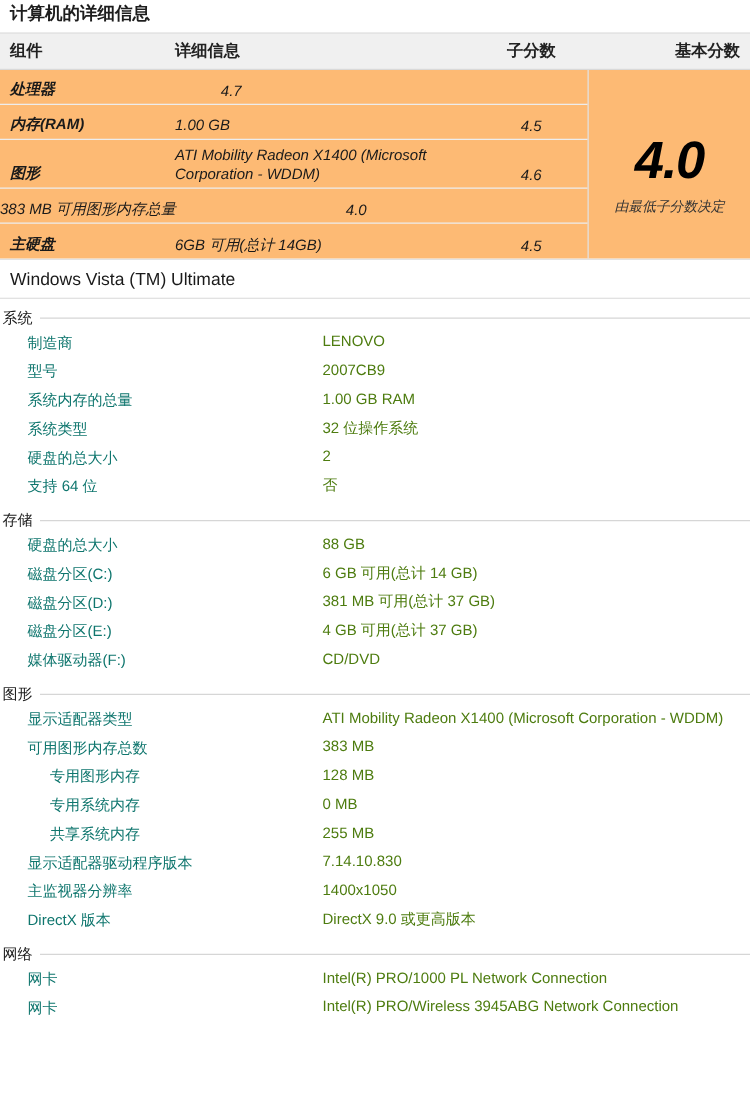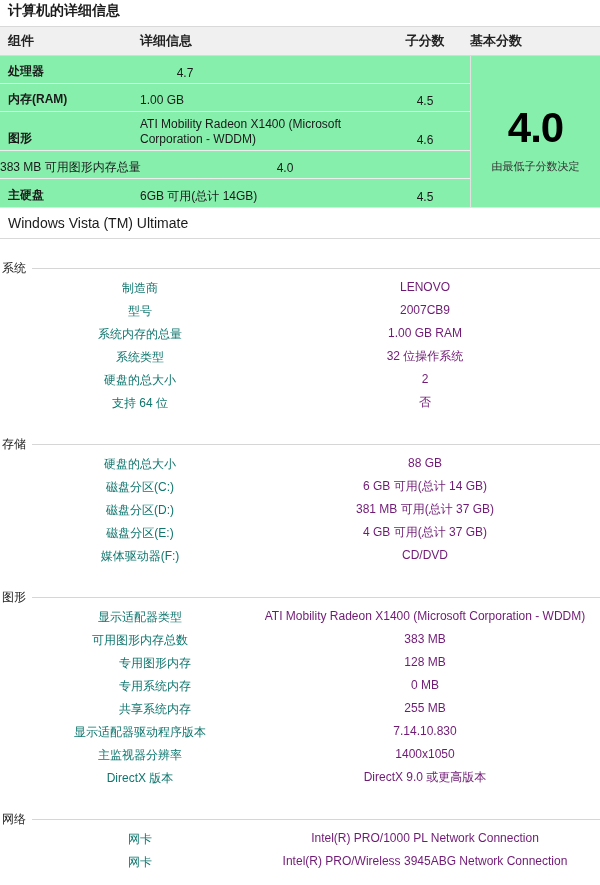--- a/index.html
+++ b/index.html
@@ -40,25 +40,26 @@
     border-bottom: 1px solid #d9d9d9;
     font-weight: bold;
     font-size: 13px;
     color: #222;
     height: 28px;
     align-items: center;
   }
   .col-component { width: 140px; padding-left: 8px; box-sizing: border-box; }
   .col-details   { width: 240px; box-sizing: border-box; }
   .col-sub       { width: 90px; text-align: center; box-sizing: border-box; }
-  .col-base      { width: 122px; text-align: left; box-sizing: border-box; }
+  .col-base      { width: 122px; text-align: right; box-sizing: border-box; }
 
   .score-body {
     display: flex;
-    background: #86efac;
+    background: #fdba74;
+    font-style: italic;
   }
   .score-rows {
     width: 470px;
     border-right: 1px solid #e2e2e2;
   }
   .score-row {
     display: flex;
     align-items: flex-end;
     min-height: 28px;
     border-bottom: 1px solid #ededed;
@@ -105,22 +106,21 @@
   .os-row {
     border-top: 1px solid #e2e2e2;
     padding: 7px 8px;
     font-size: 14px;
     color: #1a1a1a;
     background: #ffffff;
   }
 
   
   .section {
-    margin-top: 20px;
-    text-align: center;
+    margin-top: 6px;
   }
   .section-head {
     display: flex;
     align-items: center;
     padding: 0 0 0 2px;
     height: 18px;
   }
   .section-head .title {
     font-size: 12px;
     color: #1a1a1a;
@@ -139,26 +139,26 @@
     padding-top: 3px;
     box-sizing: border-box;
   }
   .kv .k {
     width: 258px;
     padding-left: 22px;
     box-sizing: border-box;
     color: #0f766e;
   }
   .kv .k.indent {
-    padding-left: 52px;
+    padding-left: 40px;
   }
   .kv .v {
     flex: 1;
     padding-right: 8px;
-    color: #701a75;
+    color: #4d7c0f;
     line-height: 1.25;
   }
 </style>
 </head>
 <body>
 
 <div class="page">
 
   <h1 class="page-title">计算机的详细信息</h1>
 

